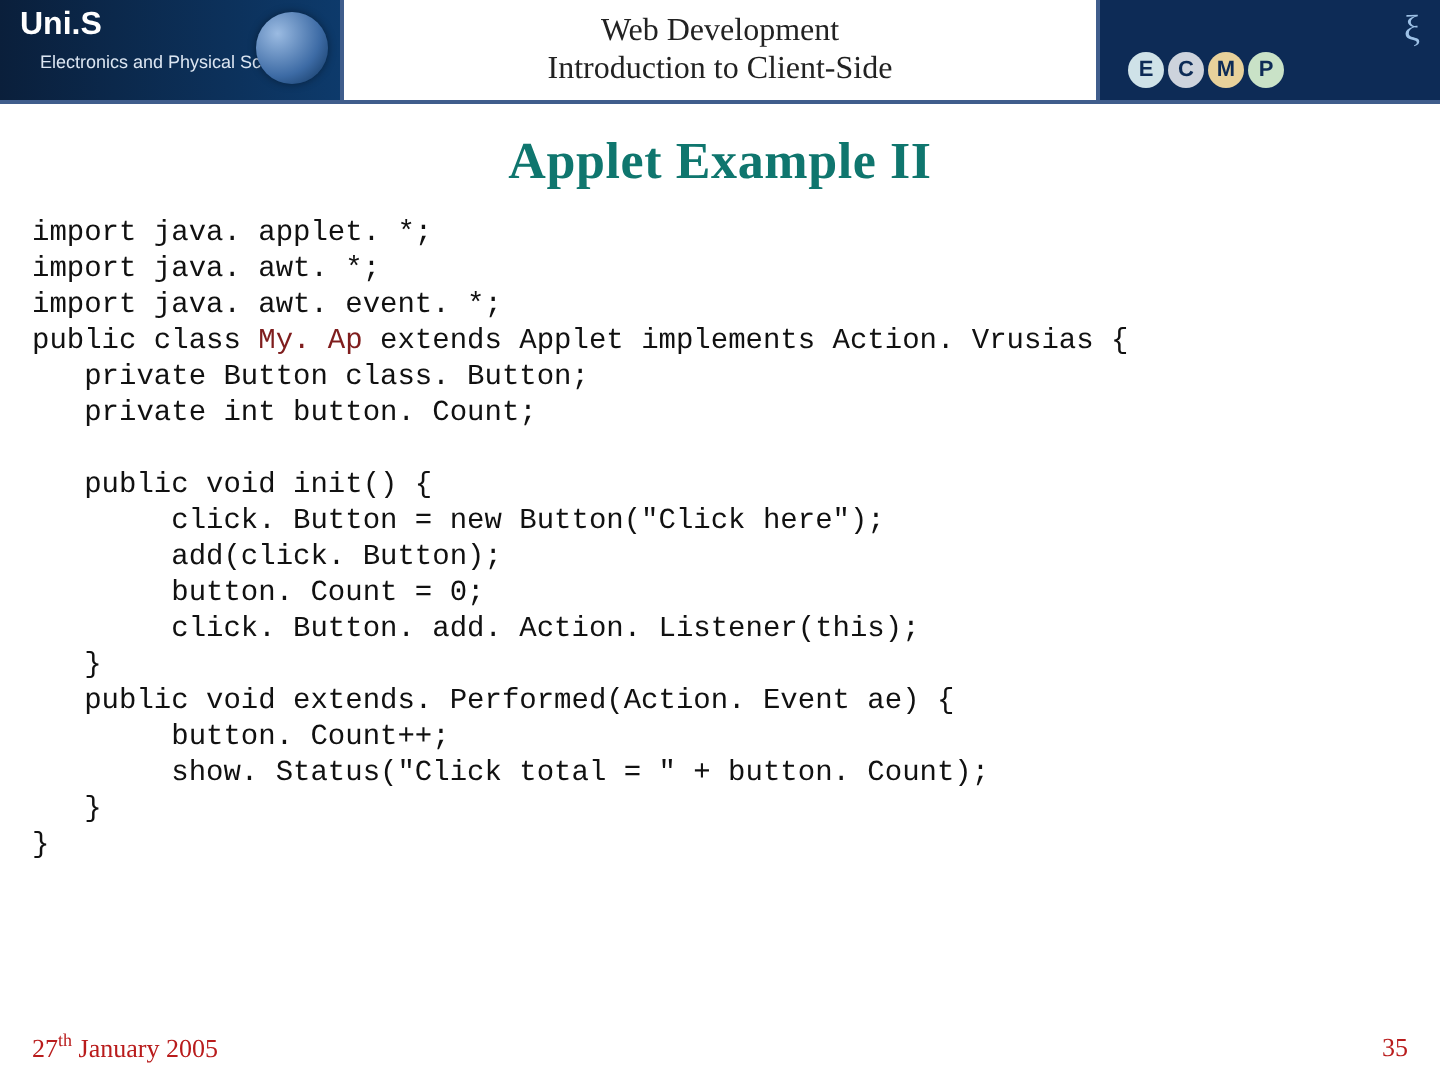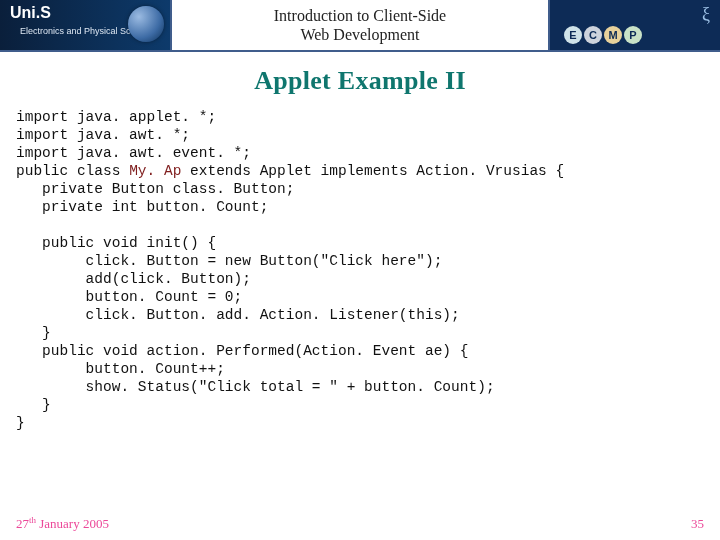--- a/index.html
+++ b/index.html
@@ -15,36 +15,36 @@
   .eumed { display: flex; gap: 2px; position: absolute; bottom: 6px; left: 14px; }
   .eumed div { width: 18px; height: 18px; border-radius: 50%; display: flex; align-items: center; justify-content: center; font: bold 11px sans-serif; color: #0d2b56; }
   .circ-e{background:#cfe2e8;} .circ-c{background:#cdd3dc;} .circ-m{background:#e7d19b;} .circ-p{background:#c9e2c7;}
   .helix { position: absolute; top: 4px; right: 10px; color:#9dc1e6; font: 18px serif; }
 
   .slide-title { text-align: center; font-weight: bold; color: #0f766e; font-size: 26px; margin: 14px 0 12px; letter-spacing: .3px; }
 
   .code { font-family: "Courier New", monospace; font-size: 14.5px; line-height: 18px; color: #111; padding: 0 16px 0 16px; white-space: pre; }
   .code .cls { color: #7f1d1d; }
 
-  .footer { position: absolute; bottom: 8px; left: 0; width: 100%; display: flex; justify-content: space-between; align-items: baseline; padding: 0 16px; font-size: 13px; color: #ec4899; }
+  .footer { position: absolute; bottom: 8px; left: 0; width: 100%; display: flex; justify-content: space-between; align-items: baseline; padding: 0 16px; font-size: 13px; color: #b91c1c; }
   .footer .sup { font-size: 9px; vertical-align: super; }
 </style>
 </head>
 <body>
 
 <div class="header-strip">
   <div class="logo-left">
     <span class="uni">Uni.S</span>
     <span class="fac">Electronics and
 Physical Sciences</span>
     <div class="sphere"></div>
   </div>
   <div class="header-mid">
+    <div>Web Development</div>
     <div>Introduction to Client-Side</div>
-    <div>Web Development</div>
   </div>
   <div class="header-right">
     <span class="helix">ξ</span>
     <div class="eumed">
       <div class="circ-e">E</div>
       <div class="circ-c">C</div>
       <div class="circ-m">M</div>
       <div class="circ-p">P</div>
     </div>
   </div>
@@ -58,21 +58,21 @@
 <span>public class </span><span class="cls">My. Ap</span><span> extends Applet implements Action. Vrusias {</span>
 <span>   private Button class. Button;</span>
 <span>   private int button. Count;</span>
 <span></span>
 <span>   public void init() {</span>
 <span>        click. Button = new Button("Click here");</span>
 <span>        add(click. Button);</span>
 <span>        button. Count = 0;</span>
 <span>        click. Button. add. Action. Listener(this);</span>
 <span>   }</span>
-<span>   public void action. Performed(Action. Event ae) {</span>
+<span>   public void extends. Performed(Action. Event ae) {</span>
 <span>        button. Count++;</span>
 <span>        show. Status("Click total = " + button. Count);</span>
 <span>   }</span>
 <span>}</span></div>
 
 <div class="footer">
   <div>
     <span>27</span><span class="sup">th</span><span> January 2005</span>
   </div>
   <div>35</div>

